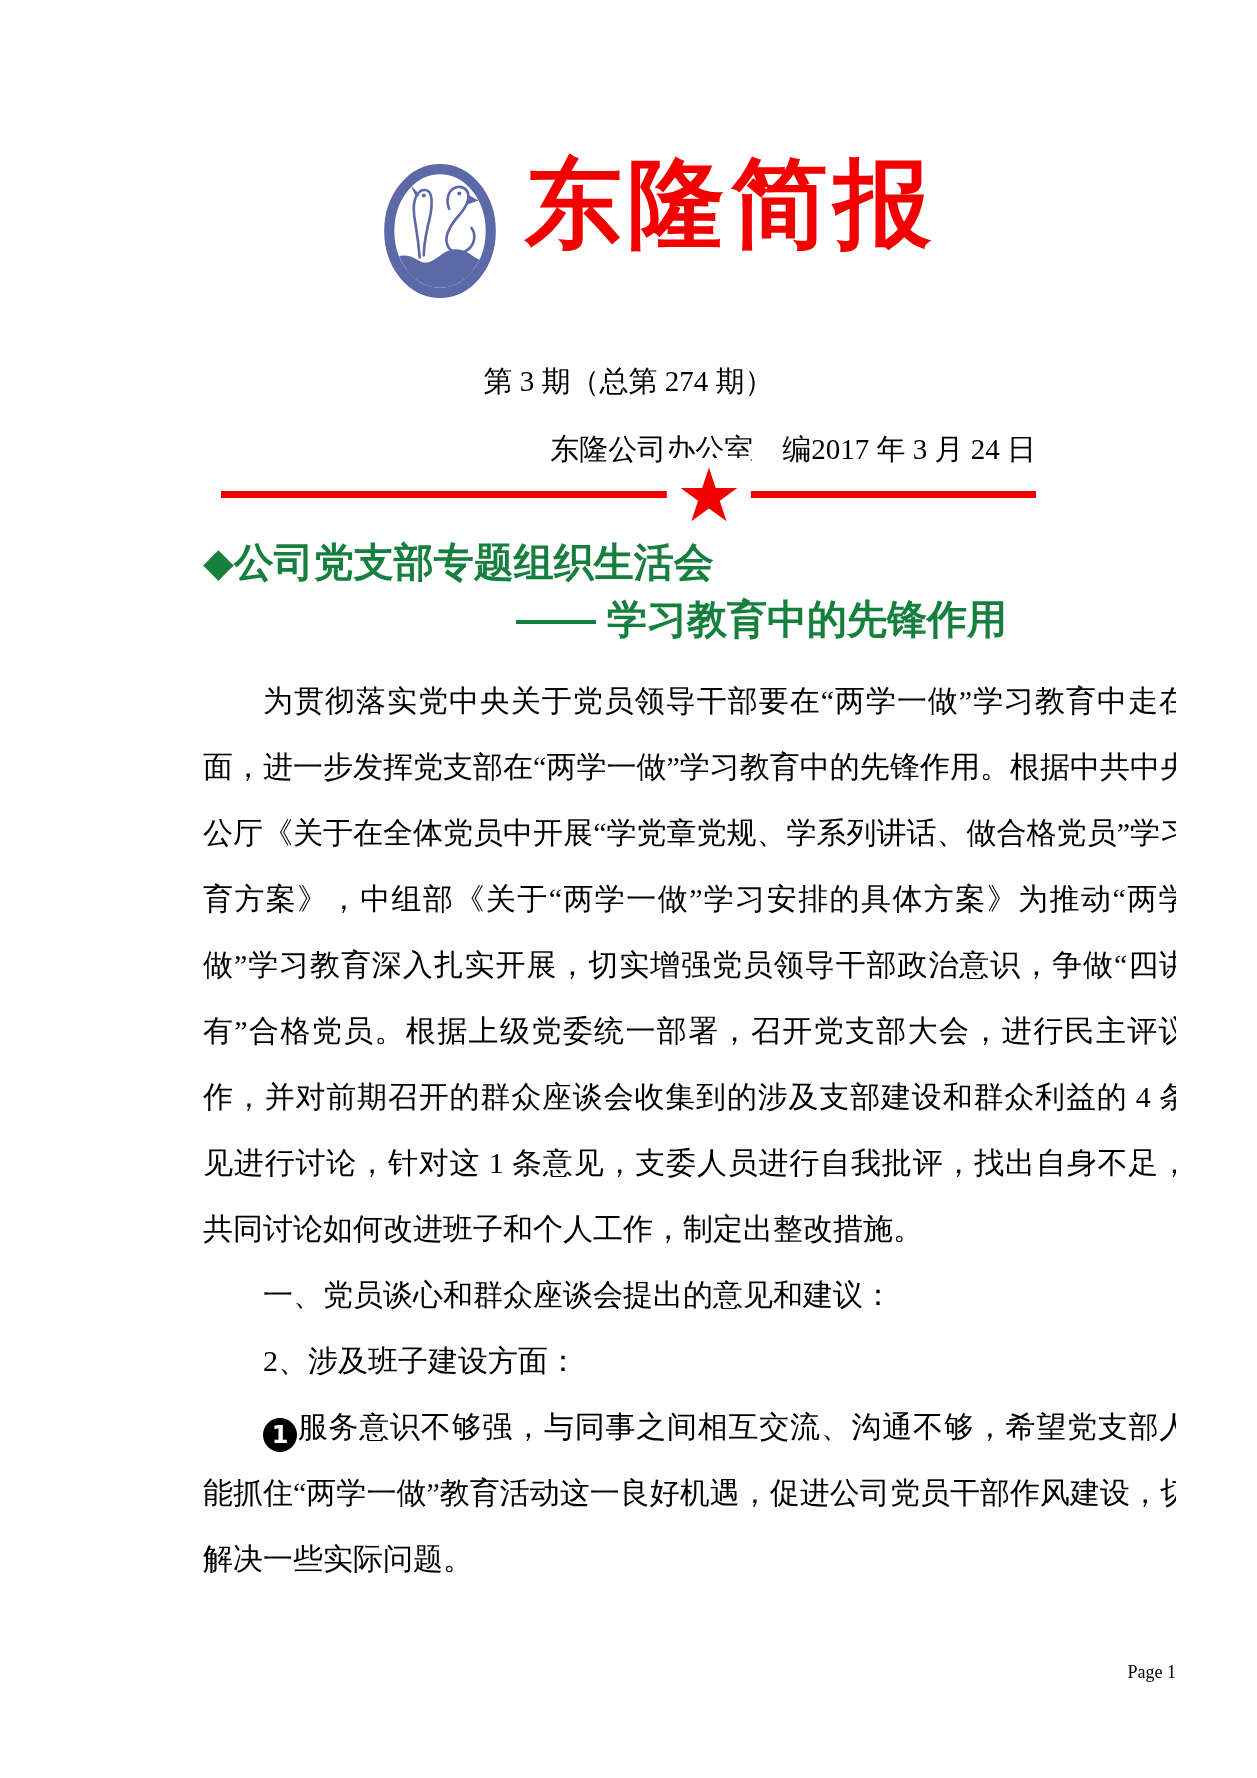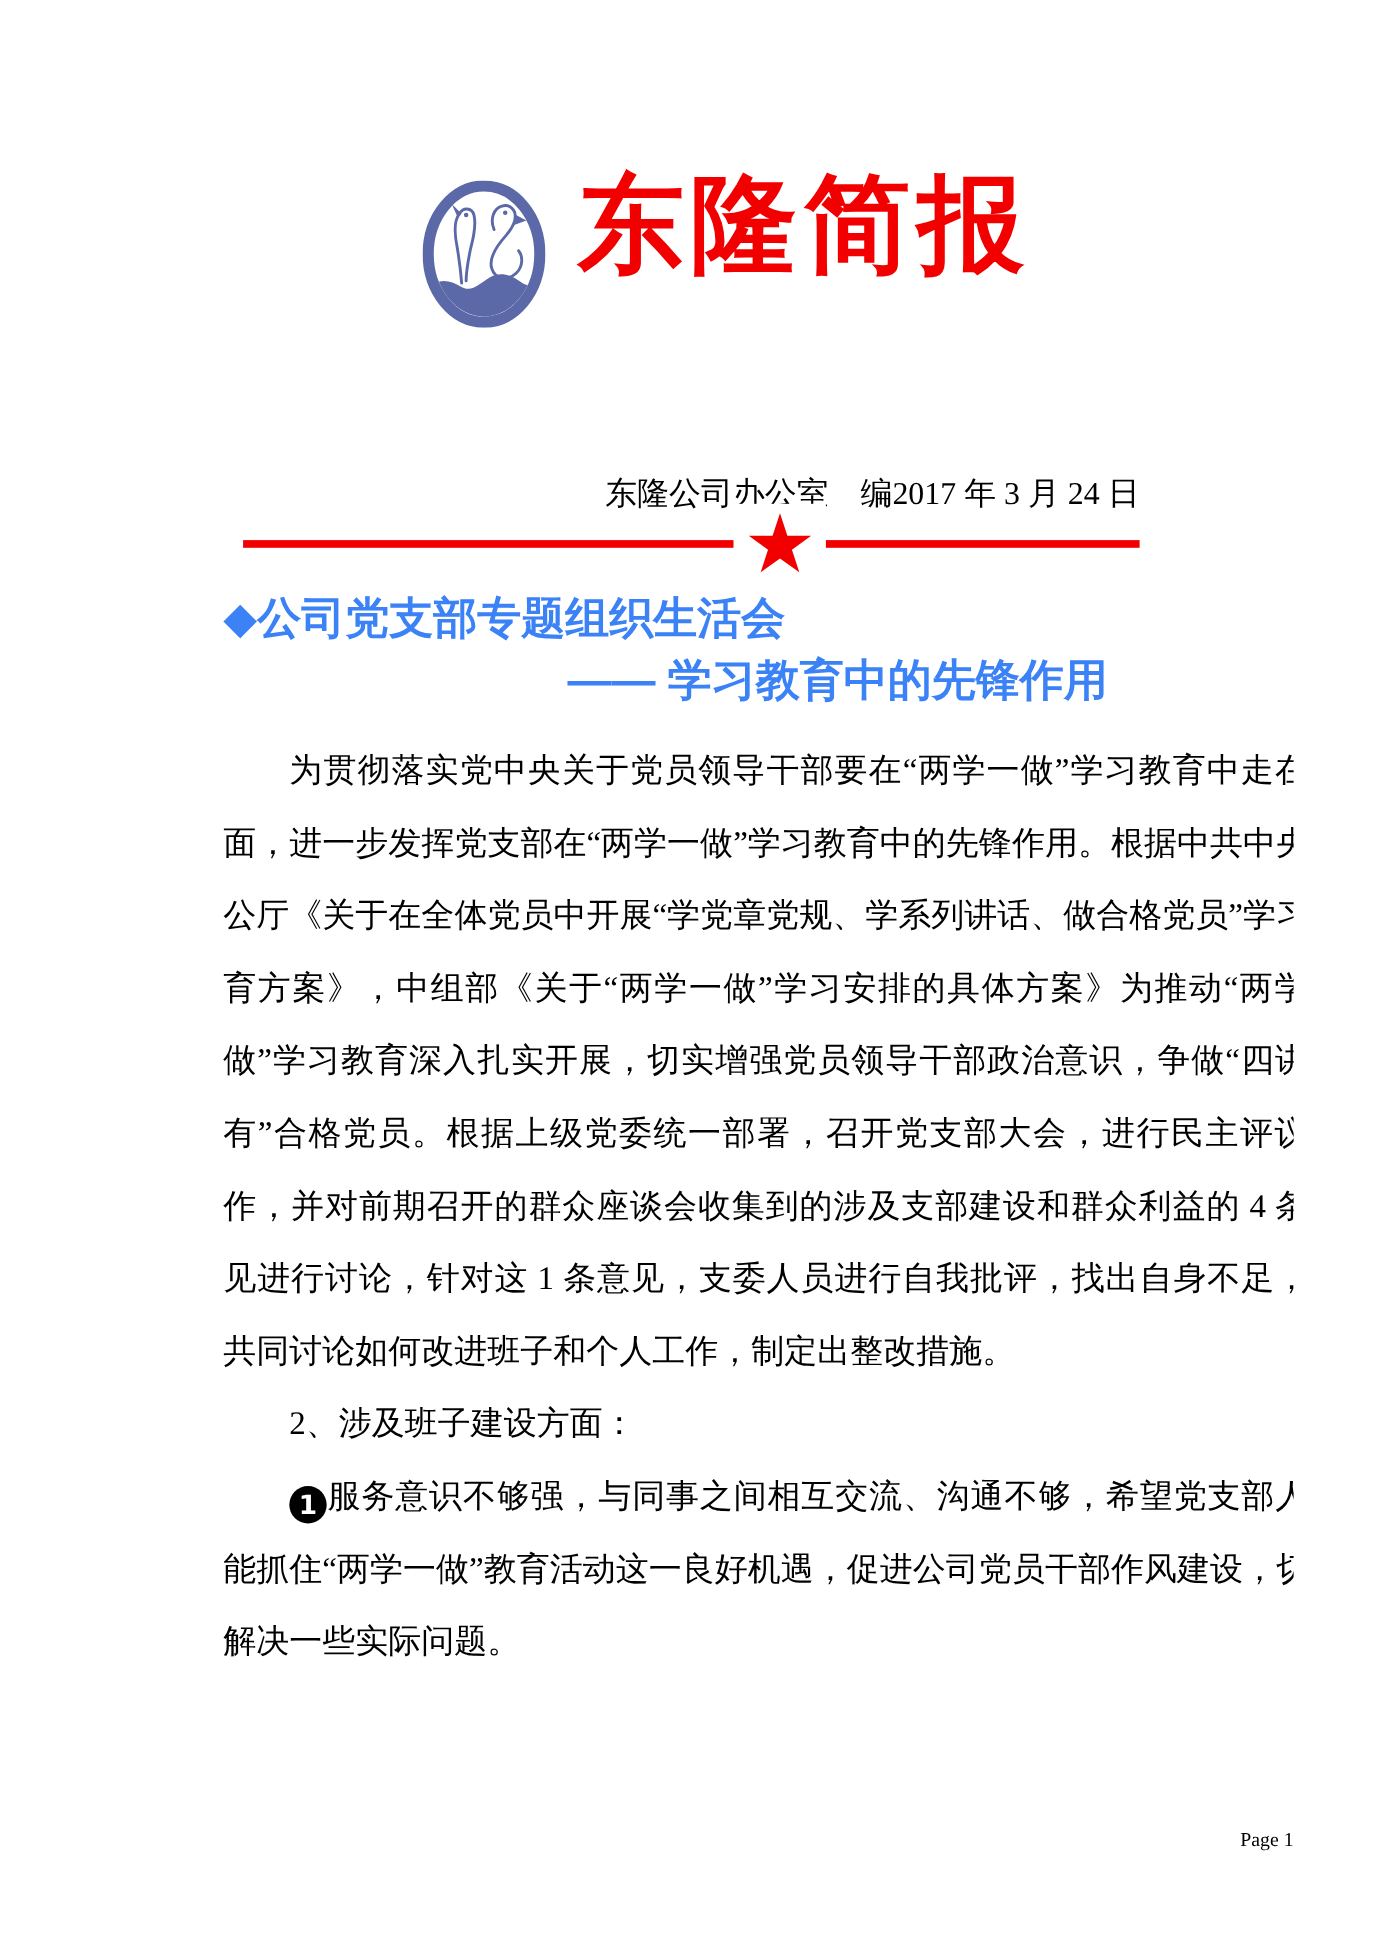--- a/index.html
+++ b/index.html
@@ -93,21 +93,21 @@
     left: 122px;
     width: 1017px;
     top: 534px;
   }
   .headline-1, .headline-2 {
     margin: 0;
     font-family: "Liberation Sans", "DejaVu Sans", sans-serif;
     font-weight: bold;
     font-size: 40px;
     line-height: 57px;
-    color: #3b82f6;
+    color: #15803d;
   }
   .headline-2 {
     text-align: center;
     transform: translateX(50px);
     margin-bottom: 20px;
   }
   .body-text {
     margin: 0;
     font-size: 30px;
     line-height: 66px;
@@ -165,37 +165,39 @@
 
         <path class="lg-stroke" d="M64,44 C60,34 64,25 71,23 C78,21 83,26 83,32 C83,38 80,43 75,49 C66,59 59,70 62,79 C65,89 77,90 84,83 C90,77 90,68 86,63"></path>
         <path class="lg-fill" d="M82,30 L93,36 L82,40 Z"></path>
         <circle class="lg-fill" cx="74" cy="29" r="2"></circle>
       </g>
     </svg>
   </div>
 
   <div class="masthead-title">东隆简报</div>
 
+  <div class="issue-line">第 3 期（总第 274 期）</div>
 
   <div class="meta-row">
     <span>东隆公司办公室　编</span>
     <span>2017 年 3 月 24 日</span>
   </div>
 
   <div class="rule"></div>
   <div class="star-wrap">
     <span class="star">★</span>
   </div>
 
   <div class="article">
     <p class="headline-1">◆公司党支部专题组织生活会</p>
     <p class="headline-2">—— 学习教育中的先锋作用</p>
 
     <p class="body-text">为贯彻落实党中央关于党员领导干部要在“两学一做”学习教育中走在前面，进一步发挥党支部在“两学一做”学习教育中的先锋作用。根据中共中央办公厅《关于在全体党员中开展“学党章党规、学系列讲话、做合格党员”学习教育方案》，中组部《关于“两学一做”学习安排的具体方案》为推动“两学一做”学习教育深入扎实开展，切实增强党员领导干部政治意识，争做“四讲四有”合格党员。根据上级党委统一部署，召开党支部大会，进行民主评议工作，并对前期召开的群众座谈会收集到的涉及支部建设和群众利益的 4 条意见进行讨论，针对这 1 条意见，支委人员进行自我批评，找出自身不足，并共同讨论如何改进班子和个人工作，制定出整改措施。</p>
 
+    <p class="body-text">一、党员谈心和群众座谈会提出的意见和建议：</p>
     <p class="body-text">2、涉及班子建设方面：</p>
 
     <p class="body-text"><span class="cnum">1</span><span>服务意识不够强，与同事之间相互交流、沟通不够，希望党支部人员能抓住“两学一做”教育活动这一良好机遇，促进公司党员干部作风建设，切实解决一些实际问题。</span></p>
 
   </div>
 
   <div class="footer">Page 1</div>
 
 </div>
 

